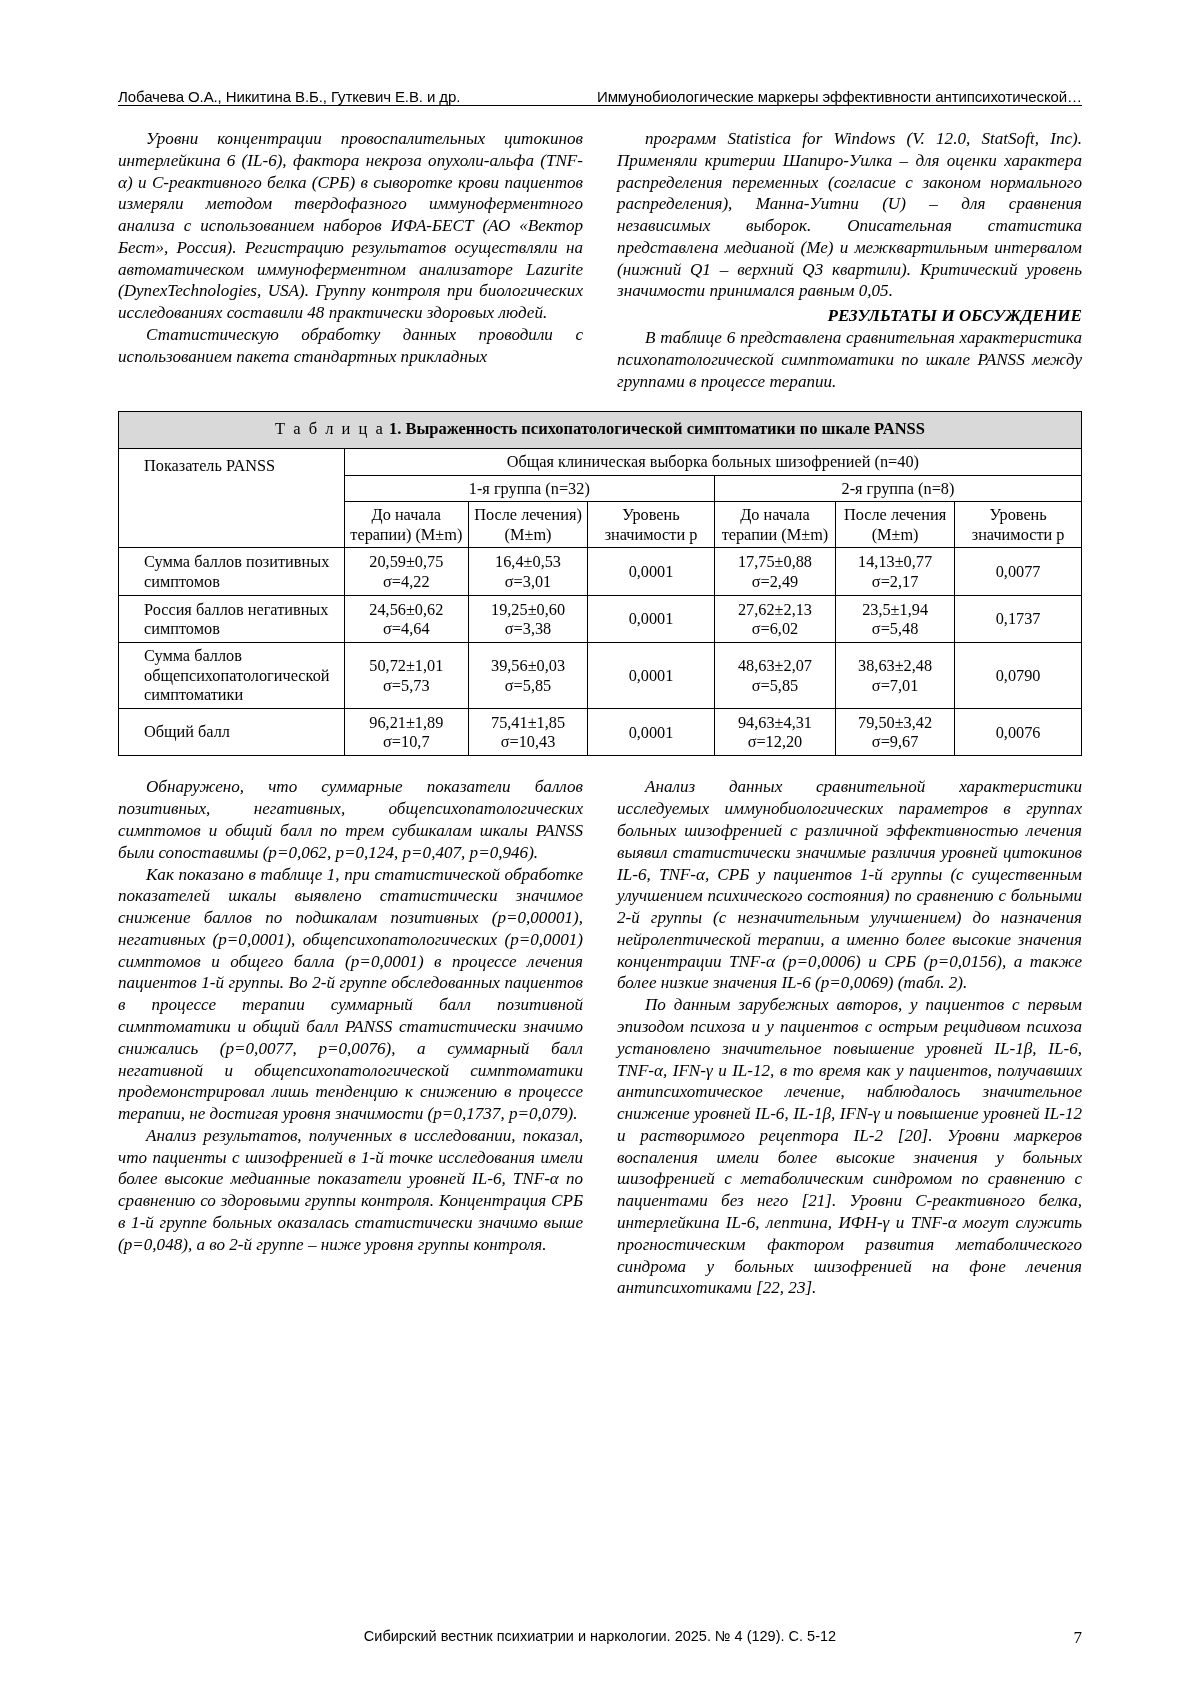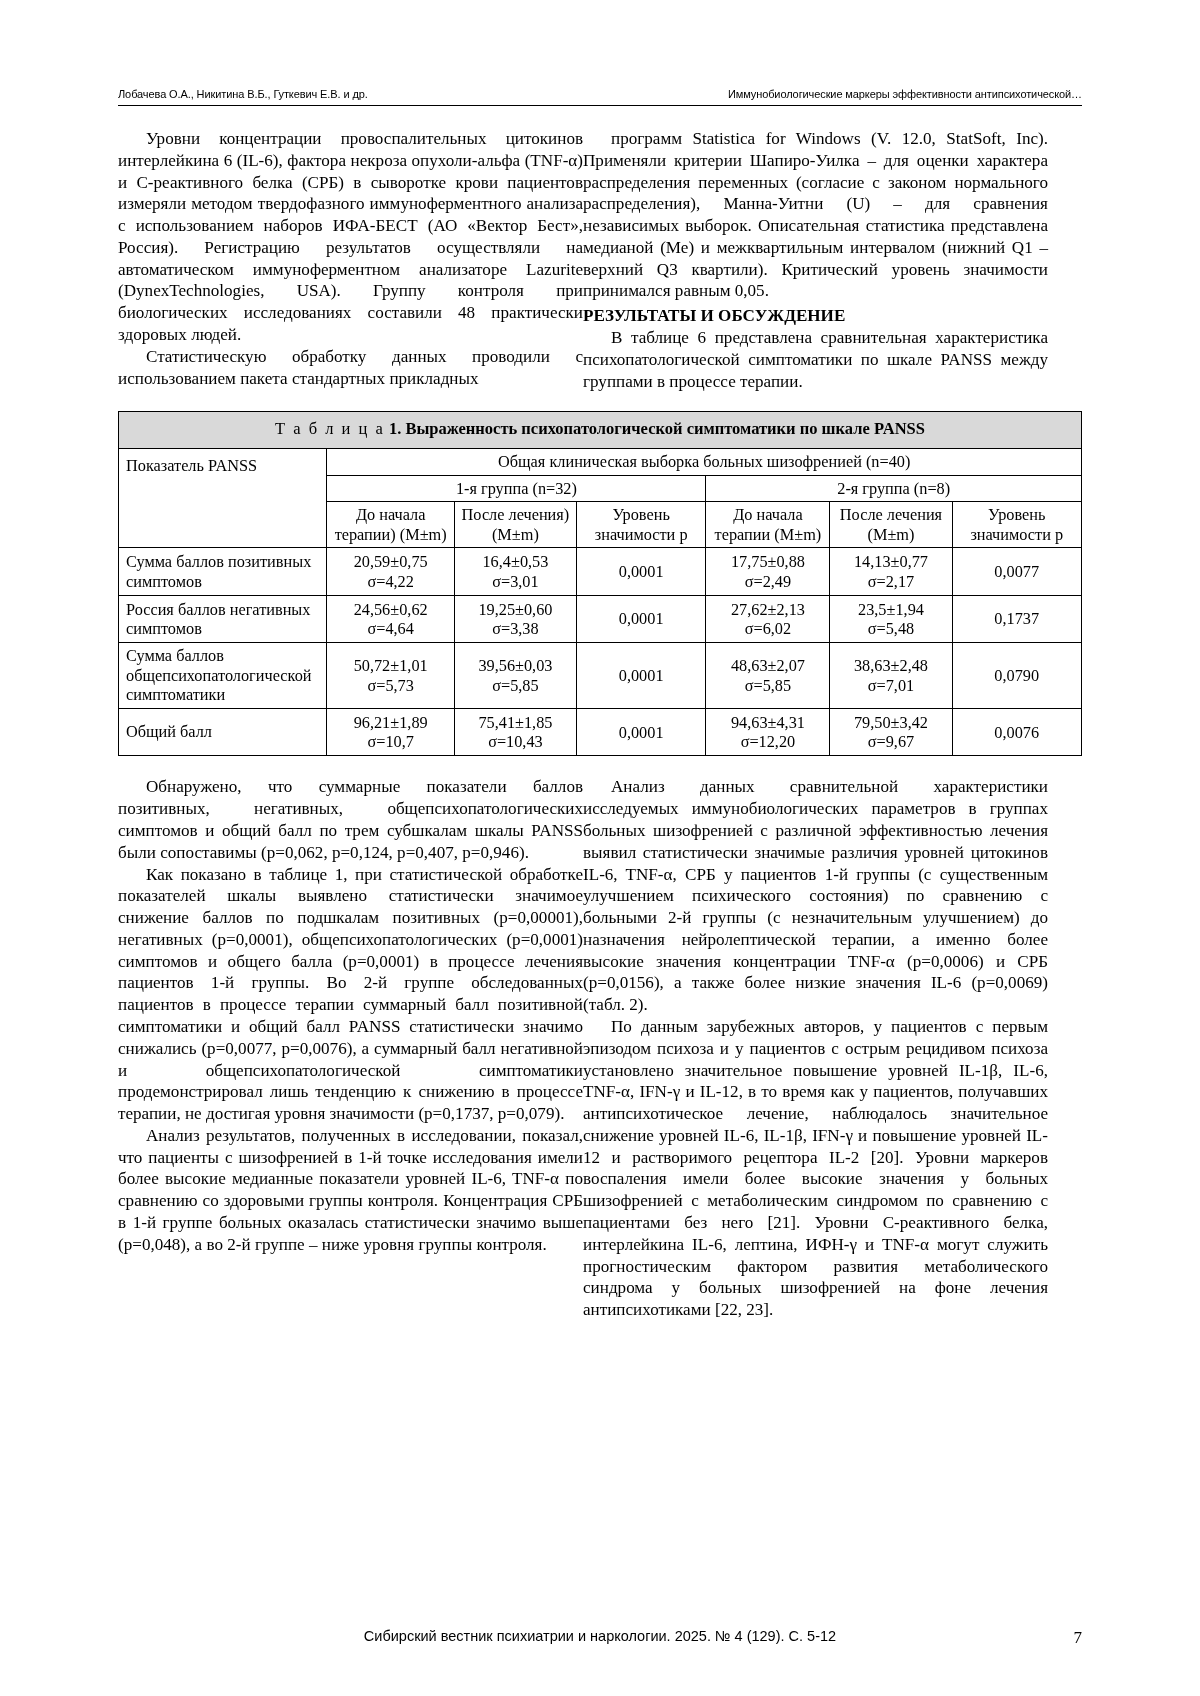--- a/index.html
+++ b/index.html
@@ -20,50 +20,51 @@
     box-sizing: border-box;
     padding: 88px 118px 40px 118px;
     position: relative;
   }
   
   .running-head {
     display: flex;
     justify-content: space-between;
     align-items: flex-end;
     font-family: "Liberation Sans", sans-serif;
-    font-size: 11px;
+    font-size: 15px;
     letter-spacing: -0.1px;
     border-bottom: 1.1px solid #000;
-    padding-bottom: 5px;
     margin-bottom: 22px;
   }
   .running-head .rh-left { white-space: nowrap; }
   .running-head .rh-right { white-space: nowrap; }
 
   
   .columns {
     display: flex;
+    gap: 34px;
     align-items: flex-start;
+    font-style: italic;
   }
   .col {
     width: 465px;
     flex: 0 0 465px;
   }
   p.par {
     margin: 0;
     text-align: justify;
     text-indent: 28px;
     font-size: 17.1px;
     line-height: 1.275;
     hyphens: auto;
   }
   p.par + p.par { margin-top: 0px; }
   .sec-head {
     margin: 3px 0 0 0;
-    text-align: left;
+    text-align: right;
     font-weight: bold;
     font-size: 17.1px;
     line-height: 1.3;
     text-indent: 0;
   }
 
   
   .table-block {
     margin-top: 18px;
   }
@@ -89,21 +90,21 @@
   }
   table.panss td, table.panss th {
     border: 1px solid #000;
     padding: 3px 5px;
     vertical-align: middle;
     font-weight: normal;
     text-align: center;
   }
   table.panss td.rowhead {
     text-align: left;
-    padding-left: 7px;
+    padding-left: 25px;
     width: 200px;
   }
   table.panss td.val {
     line-height: 1.18;
     padding: 4px 3px;
   }
   .sigma { display: block; }
 
   
   .lower {

